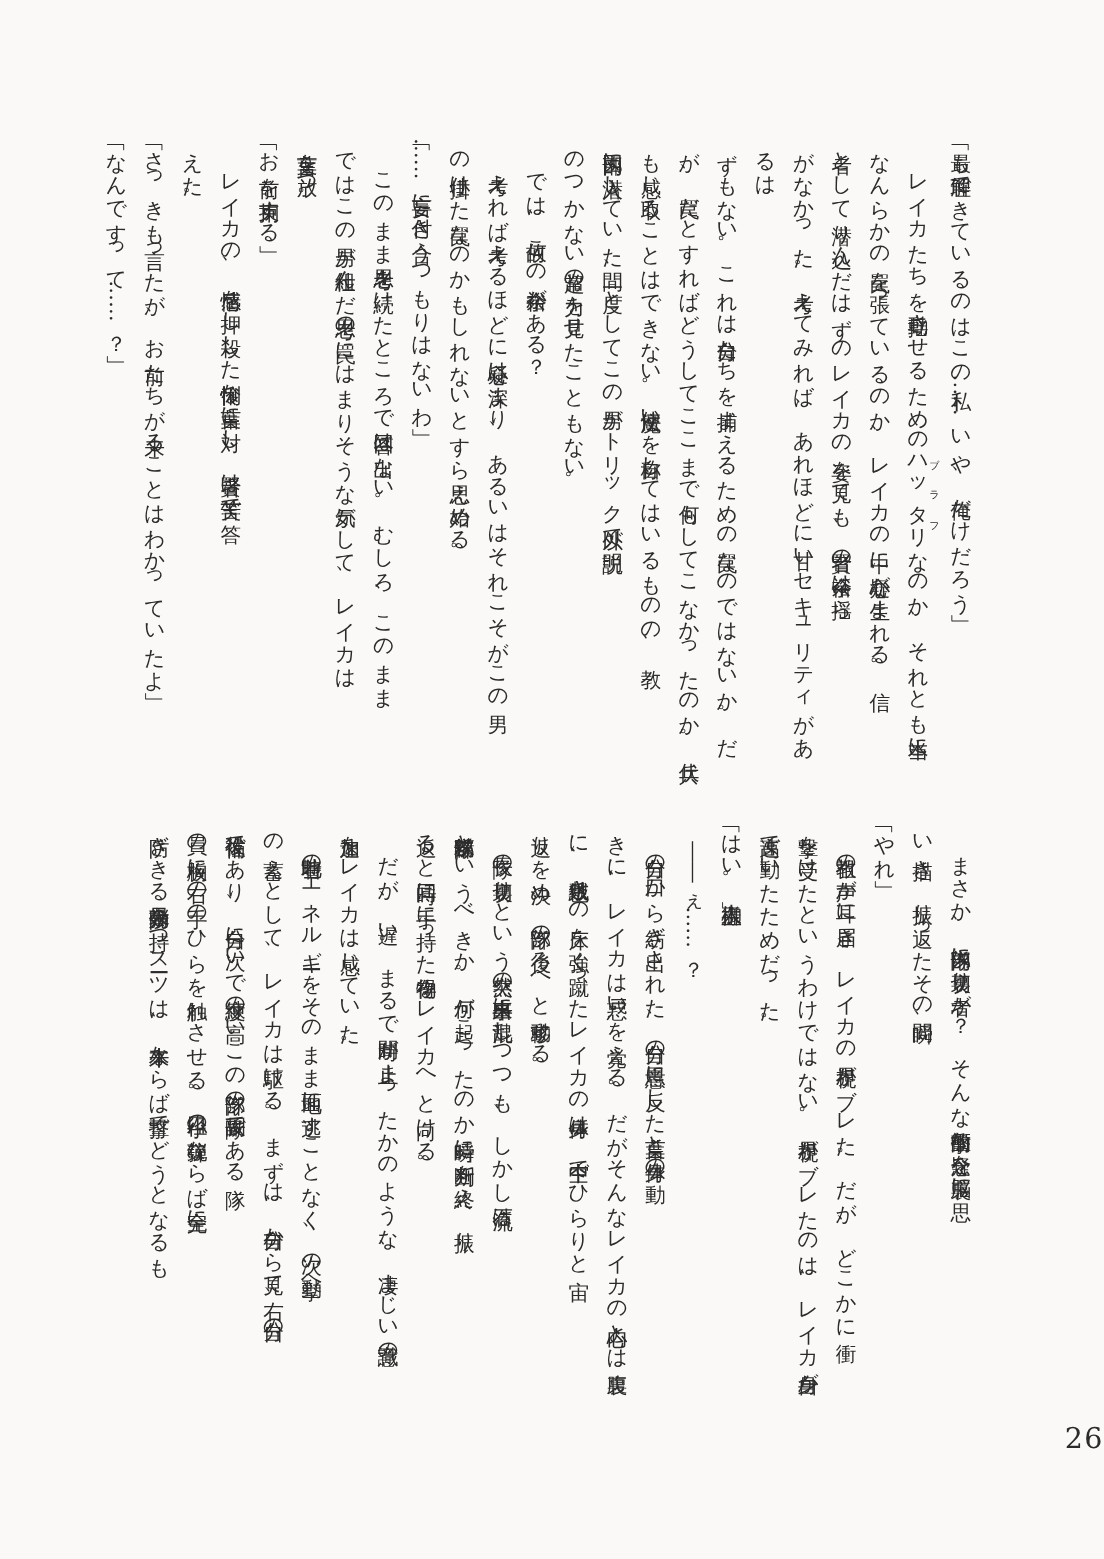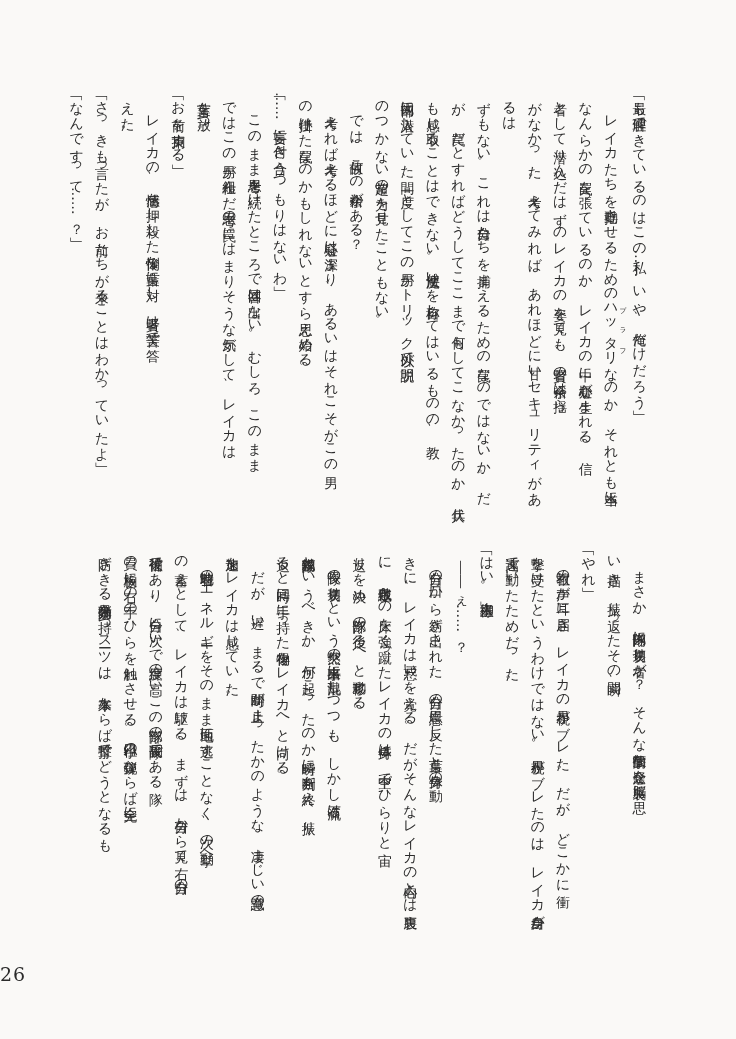--- a/index.html
+++ b/index.html
@@ -47,25 +47,24 @@
     font-size: 6.8px;
     letter-spacing: 0;
     line-height: 1;
     font-family: "DejaVu Serif", "Liberation Serif", serif;
   }
   .page-number {
     position: absolute;
     top: 948px;
     left: 0;
     width: 736px;
-    text-align: left;
+    text-align: right;
     font-size: 19px;
     letter-spacing: 1px;
     color: var(--ink, #2b2b2b);
-    margin-top: 15px;
   }
 </style>
 </head>
 <body>
 
 <div class="page" style="--paper: #faf9f7; --ink: #2b2b2b;">
   <div class="vtext" id="block1">
       <div class="line">「最も理解できているのはこの私……いや、俺だけだろう」</div>
       <div class="line">　レイカたちを動揺させるための<ruby>ハッタリ<rt>ブラフ</rt></ruby>なのか、それとも本当に</div>
       <div class="line">なんらかの罠を張っているのか、レイカの中に疑心が生まれる。信</div>

